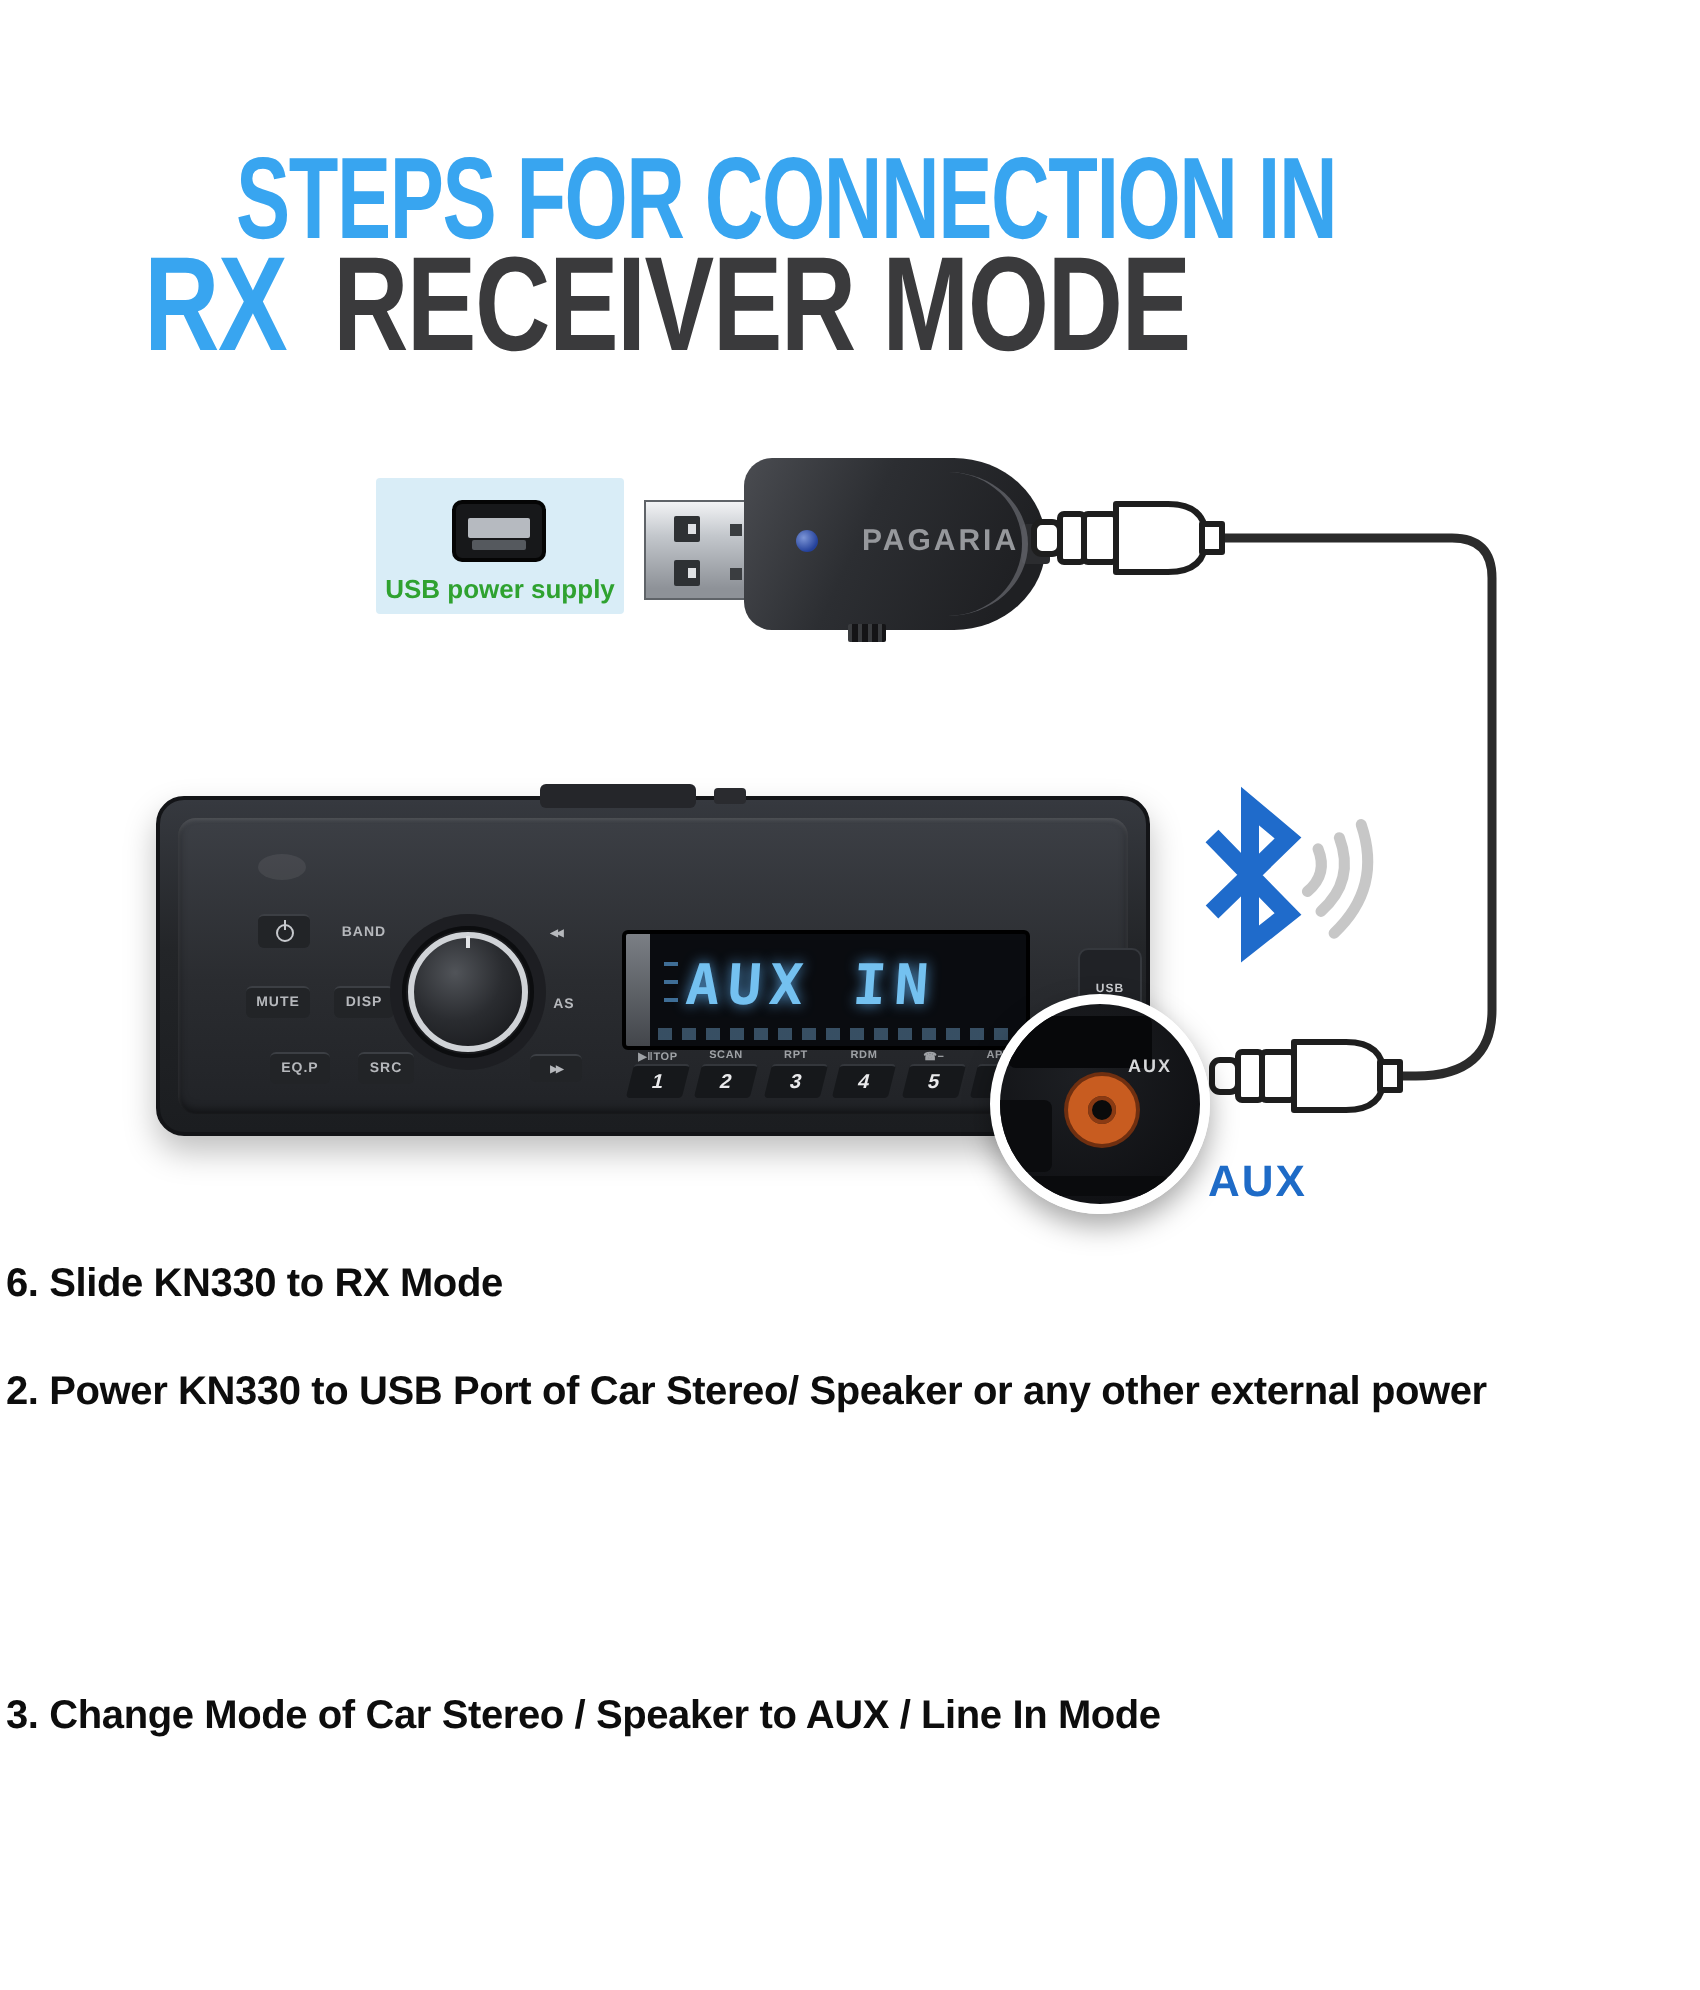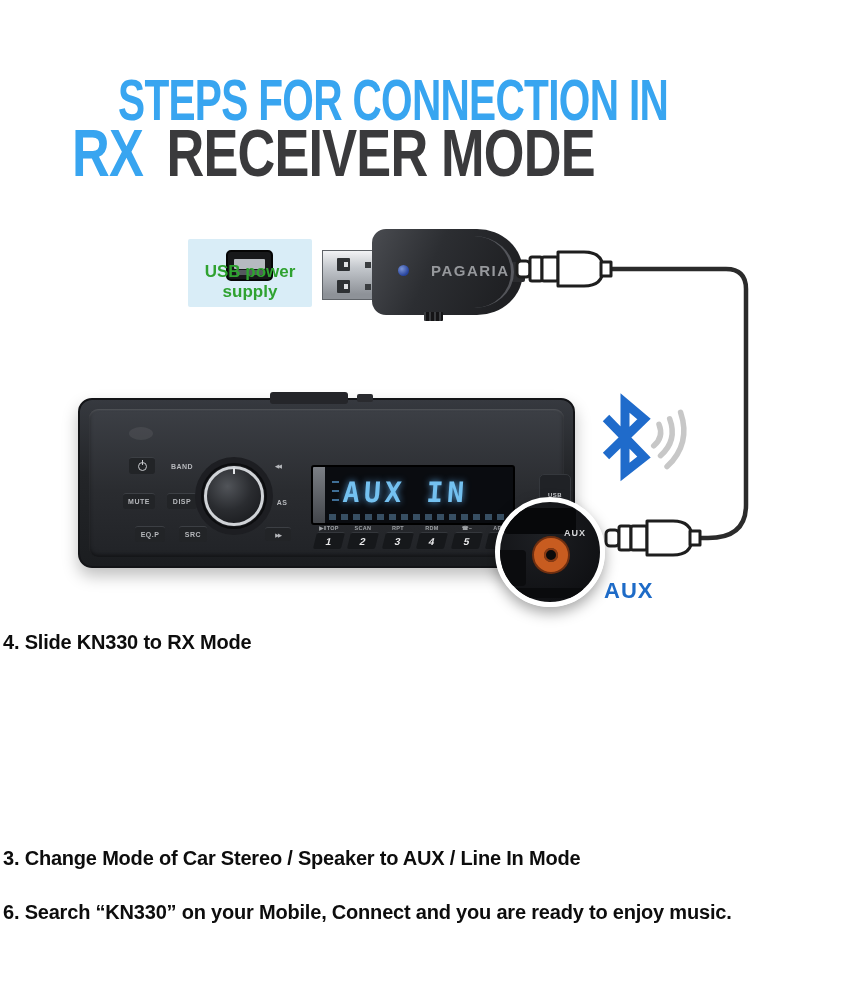--- a/index.html
+++ b/index.html
@@ -20,21 +20,21 @@
   
   .usb-supply { position:absolute; left:188px; top:239px; width:124px; height:68px;
                 background:#d9edf7; border-radius:2px; }
   .usb-port { position:absolute; left:38px; top:11px; width:47px; height:31px;
               background:#17181a; border:2px solid #050505; border-radius:5px; }
   .usb-port .slot { position:absolute; left:6px; top:7px; width:31px; height:10px;
                     background:#b6bac0; border-radius:1px; }
   .usb-port .slot2 { position:absolute; left:8px; top:18px; width:27px; height:5px;
                     background:#55595e; border-radius:1px; }
   .usb-supply-label { position:absolute; left:0; right:0; bottom:5px; text-align:center;
-                      font-size:17px; font-weight:bold; color:#2fa230; }
+                      font-size:13px; font-weight:bold; color:#2fa230; }
 
   
   .dongle-plug { position:absolute; left:322px; top:250px; width:56px; height:50px;
                  background:linear-gradient(180deg,#f2f3f5,#c3c7cc 35%,#8e9298 90%);
                  border:1px solid #5f6368; }
   .dongle-plug .hole { position:absolute; width:13px; height:13px; background:#2e3134; border-radius:1px; }
   .dongle-plug .h1 { left:14px; top:7px; } .dongle-plug .h2 { left:14px; top:29px; }
   .dongle-plug .hole i { position:absolute; right:2px; top:4px; width:4px; height:5px; background:#dfe1e4; display:block; }
   .dongle-plug .nub { position:absolute; width:6px; height:6px; background:#3a3d40; right:6px; }
   .dongle-plug .n1 { top:11px; } .dongle-plug .n2 { top:33px; }
@@ -260,17 +260,17 @@
   <div class="magnifier">
     <div class="blur1"></div>
     <div class="blur2"></div>
     <div class="blur3"></div>
     <div class="donut"></div>
     <div class="aux-port-lbl">AUX</div>
   </div>
 
   <div class="aux-cable-label">AUX</div>
 
-  <div class="step" style="top:631px">4. Slide KN330 to RX Mode</div>
+  <div class="step" style="top:631px">6. Slide KN330 to RX Mode</div>
+  <div class="step" style="top:685px">2. Power KN330 to USB Port of Car Stereo/ Speaker or any other external power</div>
   <div class="step" style="top:847px">3. Change Mode of Car Stereo / Speaker to AUX / Line In Mode</div>
-  <div class="step" style="top:901px">6. Search “KN330” on your Mobile, Connect and you are ready to enjoy music.</div>
 
 </div>
 
 </body></html>

